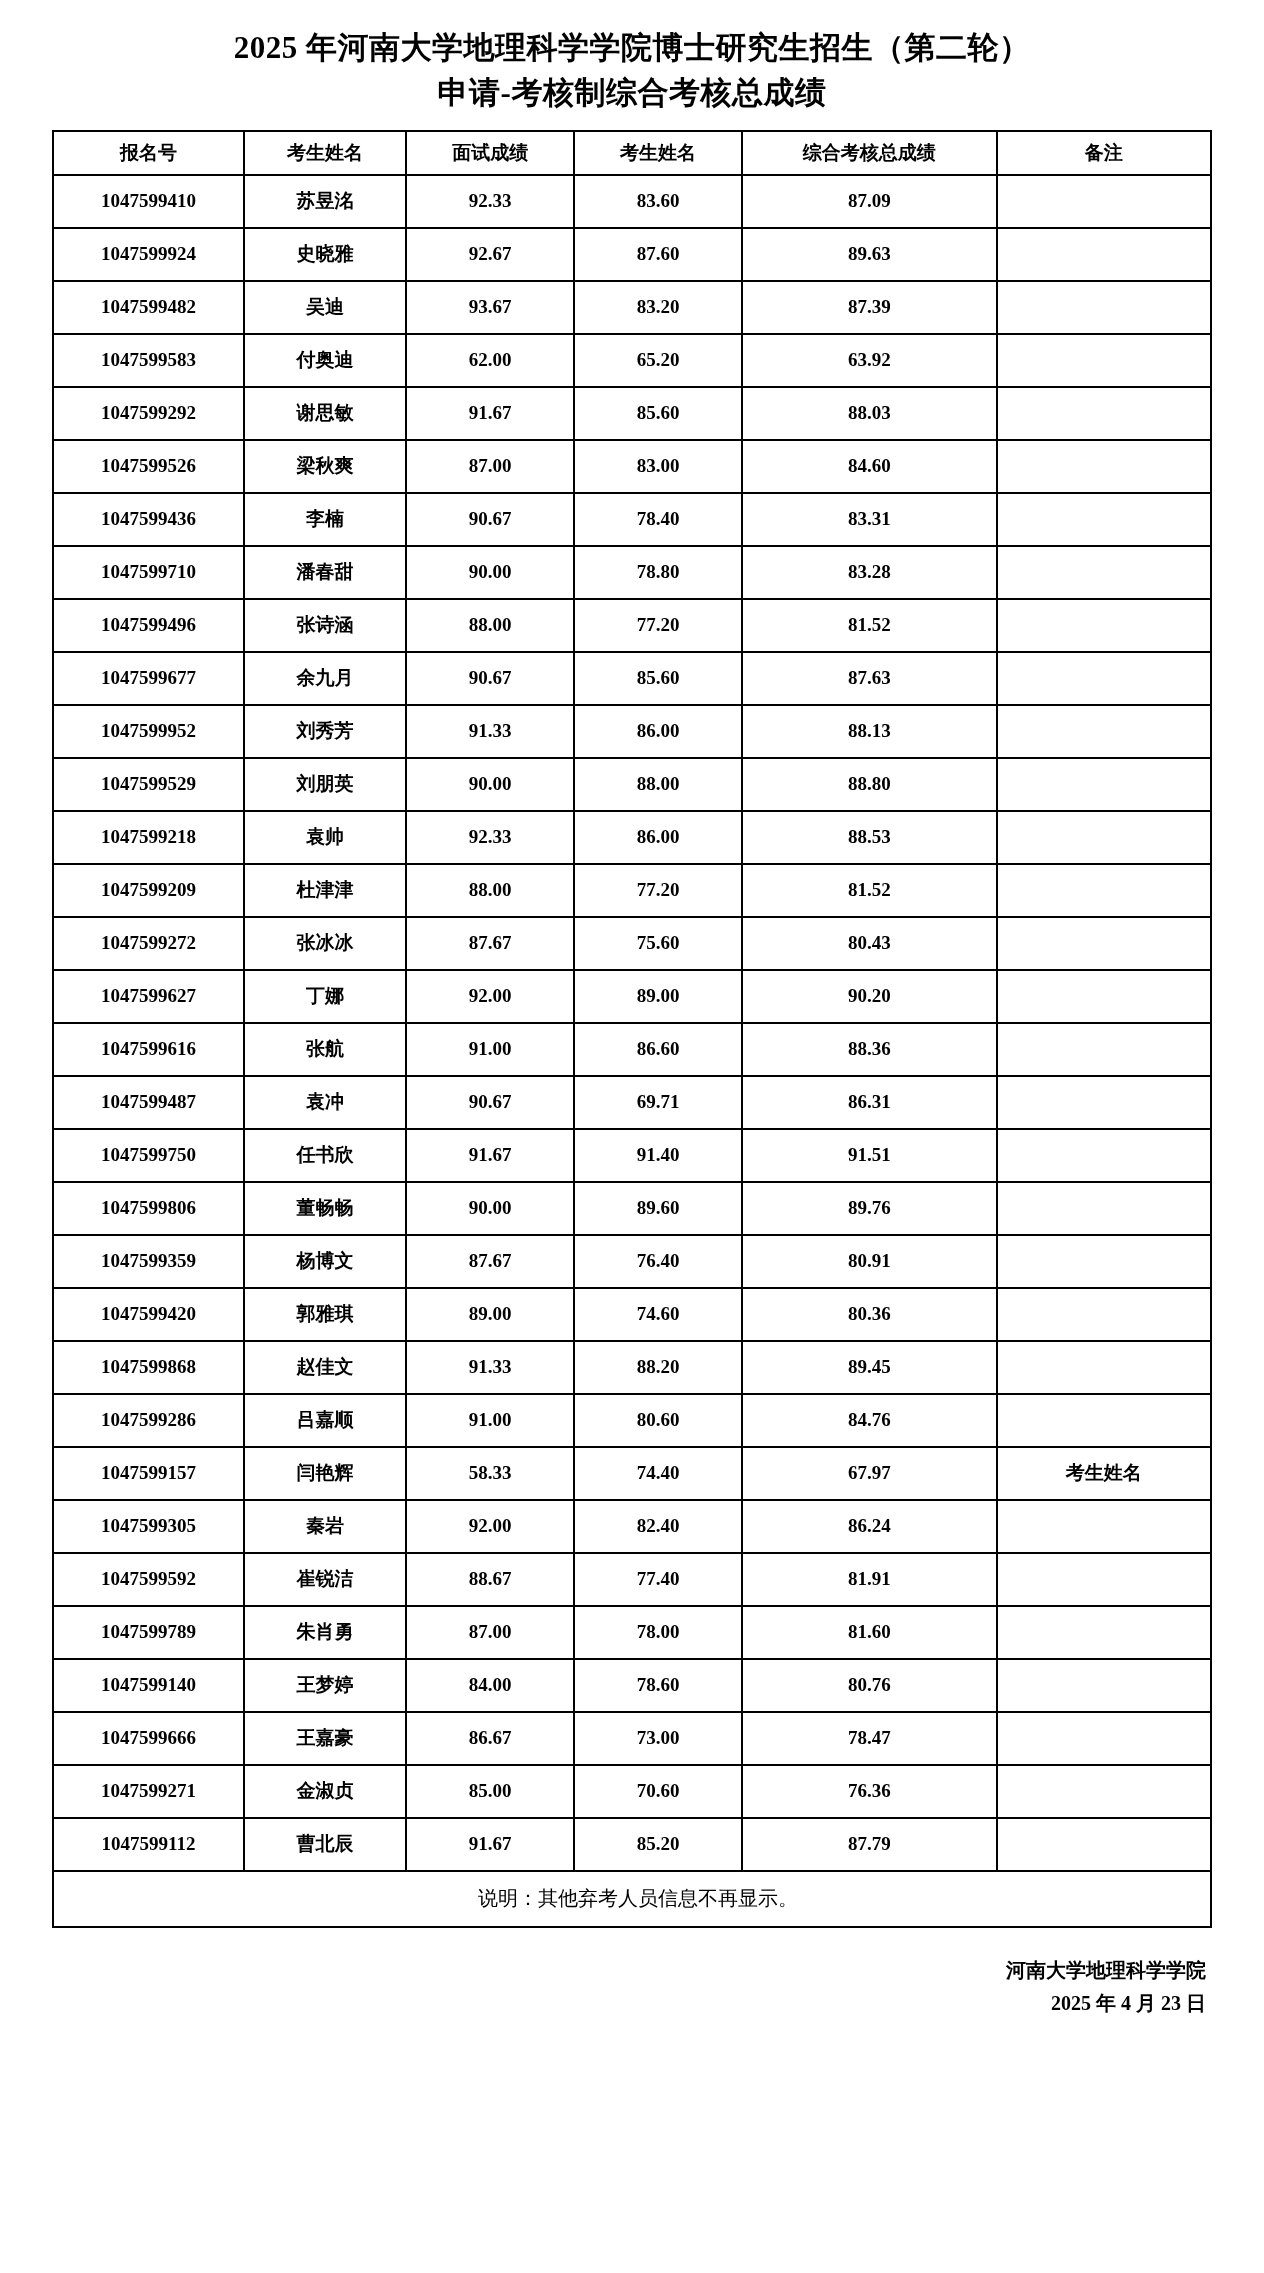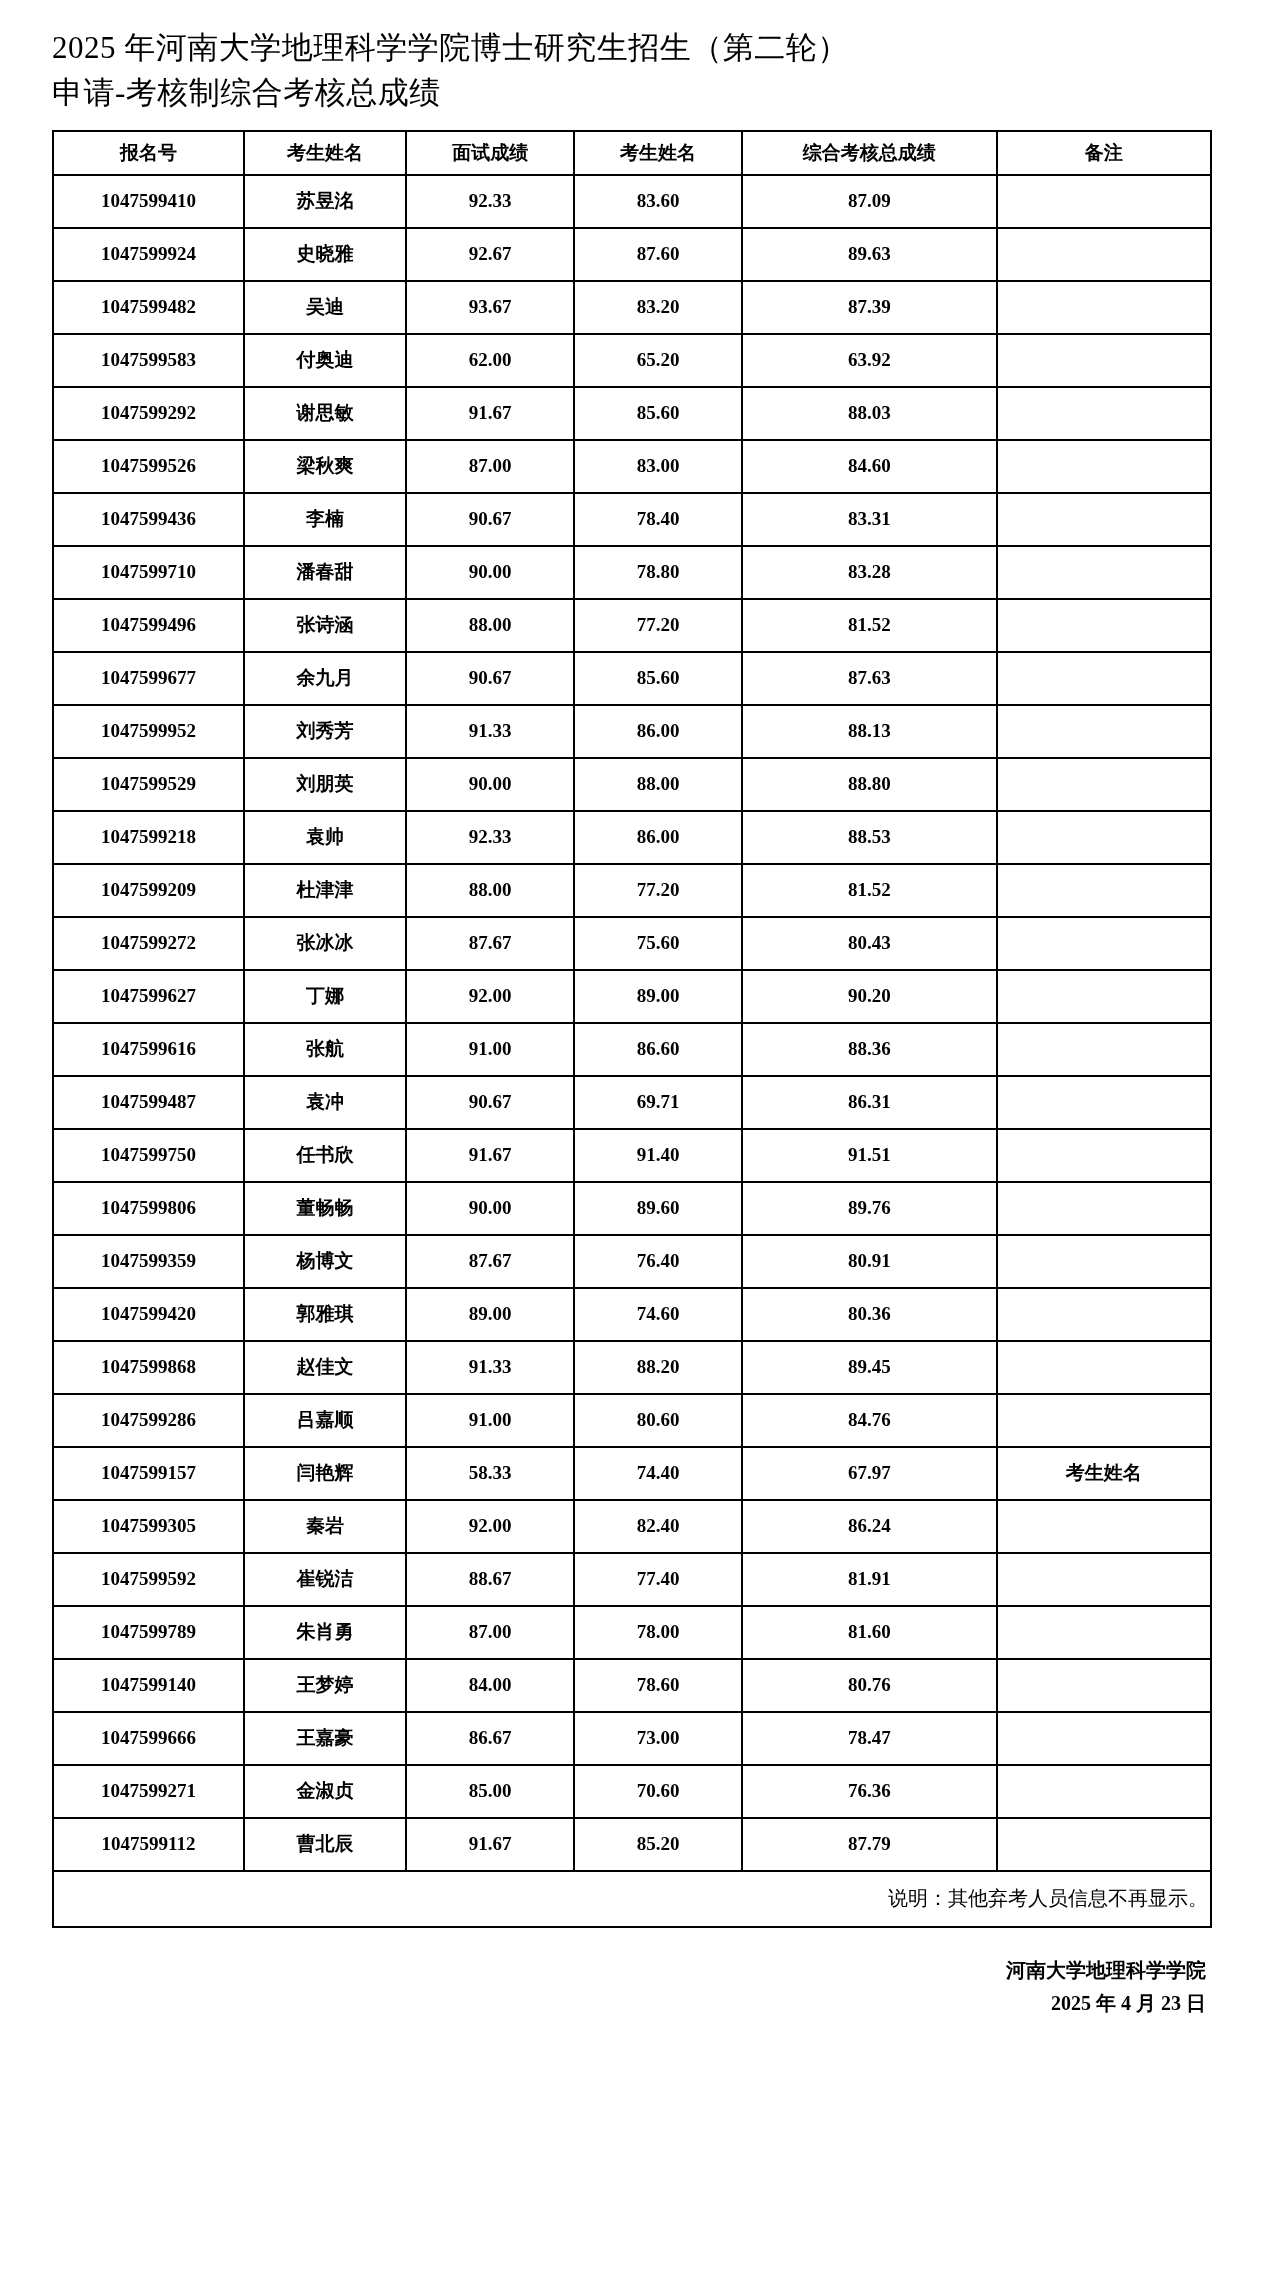--- a/index.html
+++ b/index.html
@@ -11,21 +11,22 @@
     width: 1264px;
     font-family: "Liberation Serif", "DejaVu Serif", serif;
     color: #000000;
   }
   .page {
     width: 1264px;
     box-sizing: border-box;
     padding: 26px 52px 30px 52px;
   }
   .doc-title {
-    font-weight: normal;
+    text-align: center;
+    font-weight: bold;
     font-size: 31px;
     line-height: 1.45;
     letter-spacing: 0.5px;
     margin: 0 0 14px 0;
   }
   .doc-title .line {
     display: block;
   }
   table.score-table {
     width: 100%;
@@ -52,21 +53,21 @@
   col.c-name  { width: 14.0%; }
   col.c-itv   { width: 14.5%; }
   col.c-writ  { width: 14.5%; }
   col.c-total { width: 22.0%; }
   col.c-note  { width: 18.5%; }
 
   .note-cell {
     font-size: 19px;
   }
   tr.footnote-row td {
-    text-align: right;
+    text-align: center;
     font-weight: normal;
     font-size: 20px;
     height: 56px;
     padding-left: 14px;
   }
   .signature {
     margin-top: 26px;
     text-align: right;
     font-weight: bold;
     font-size: 20px;

